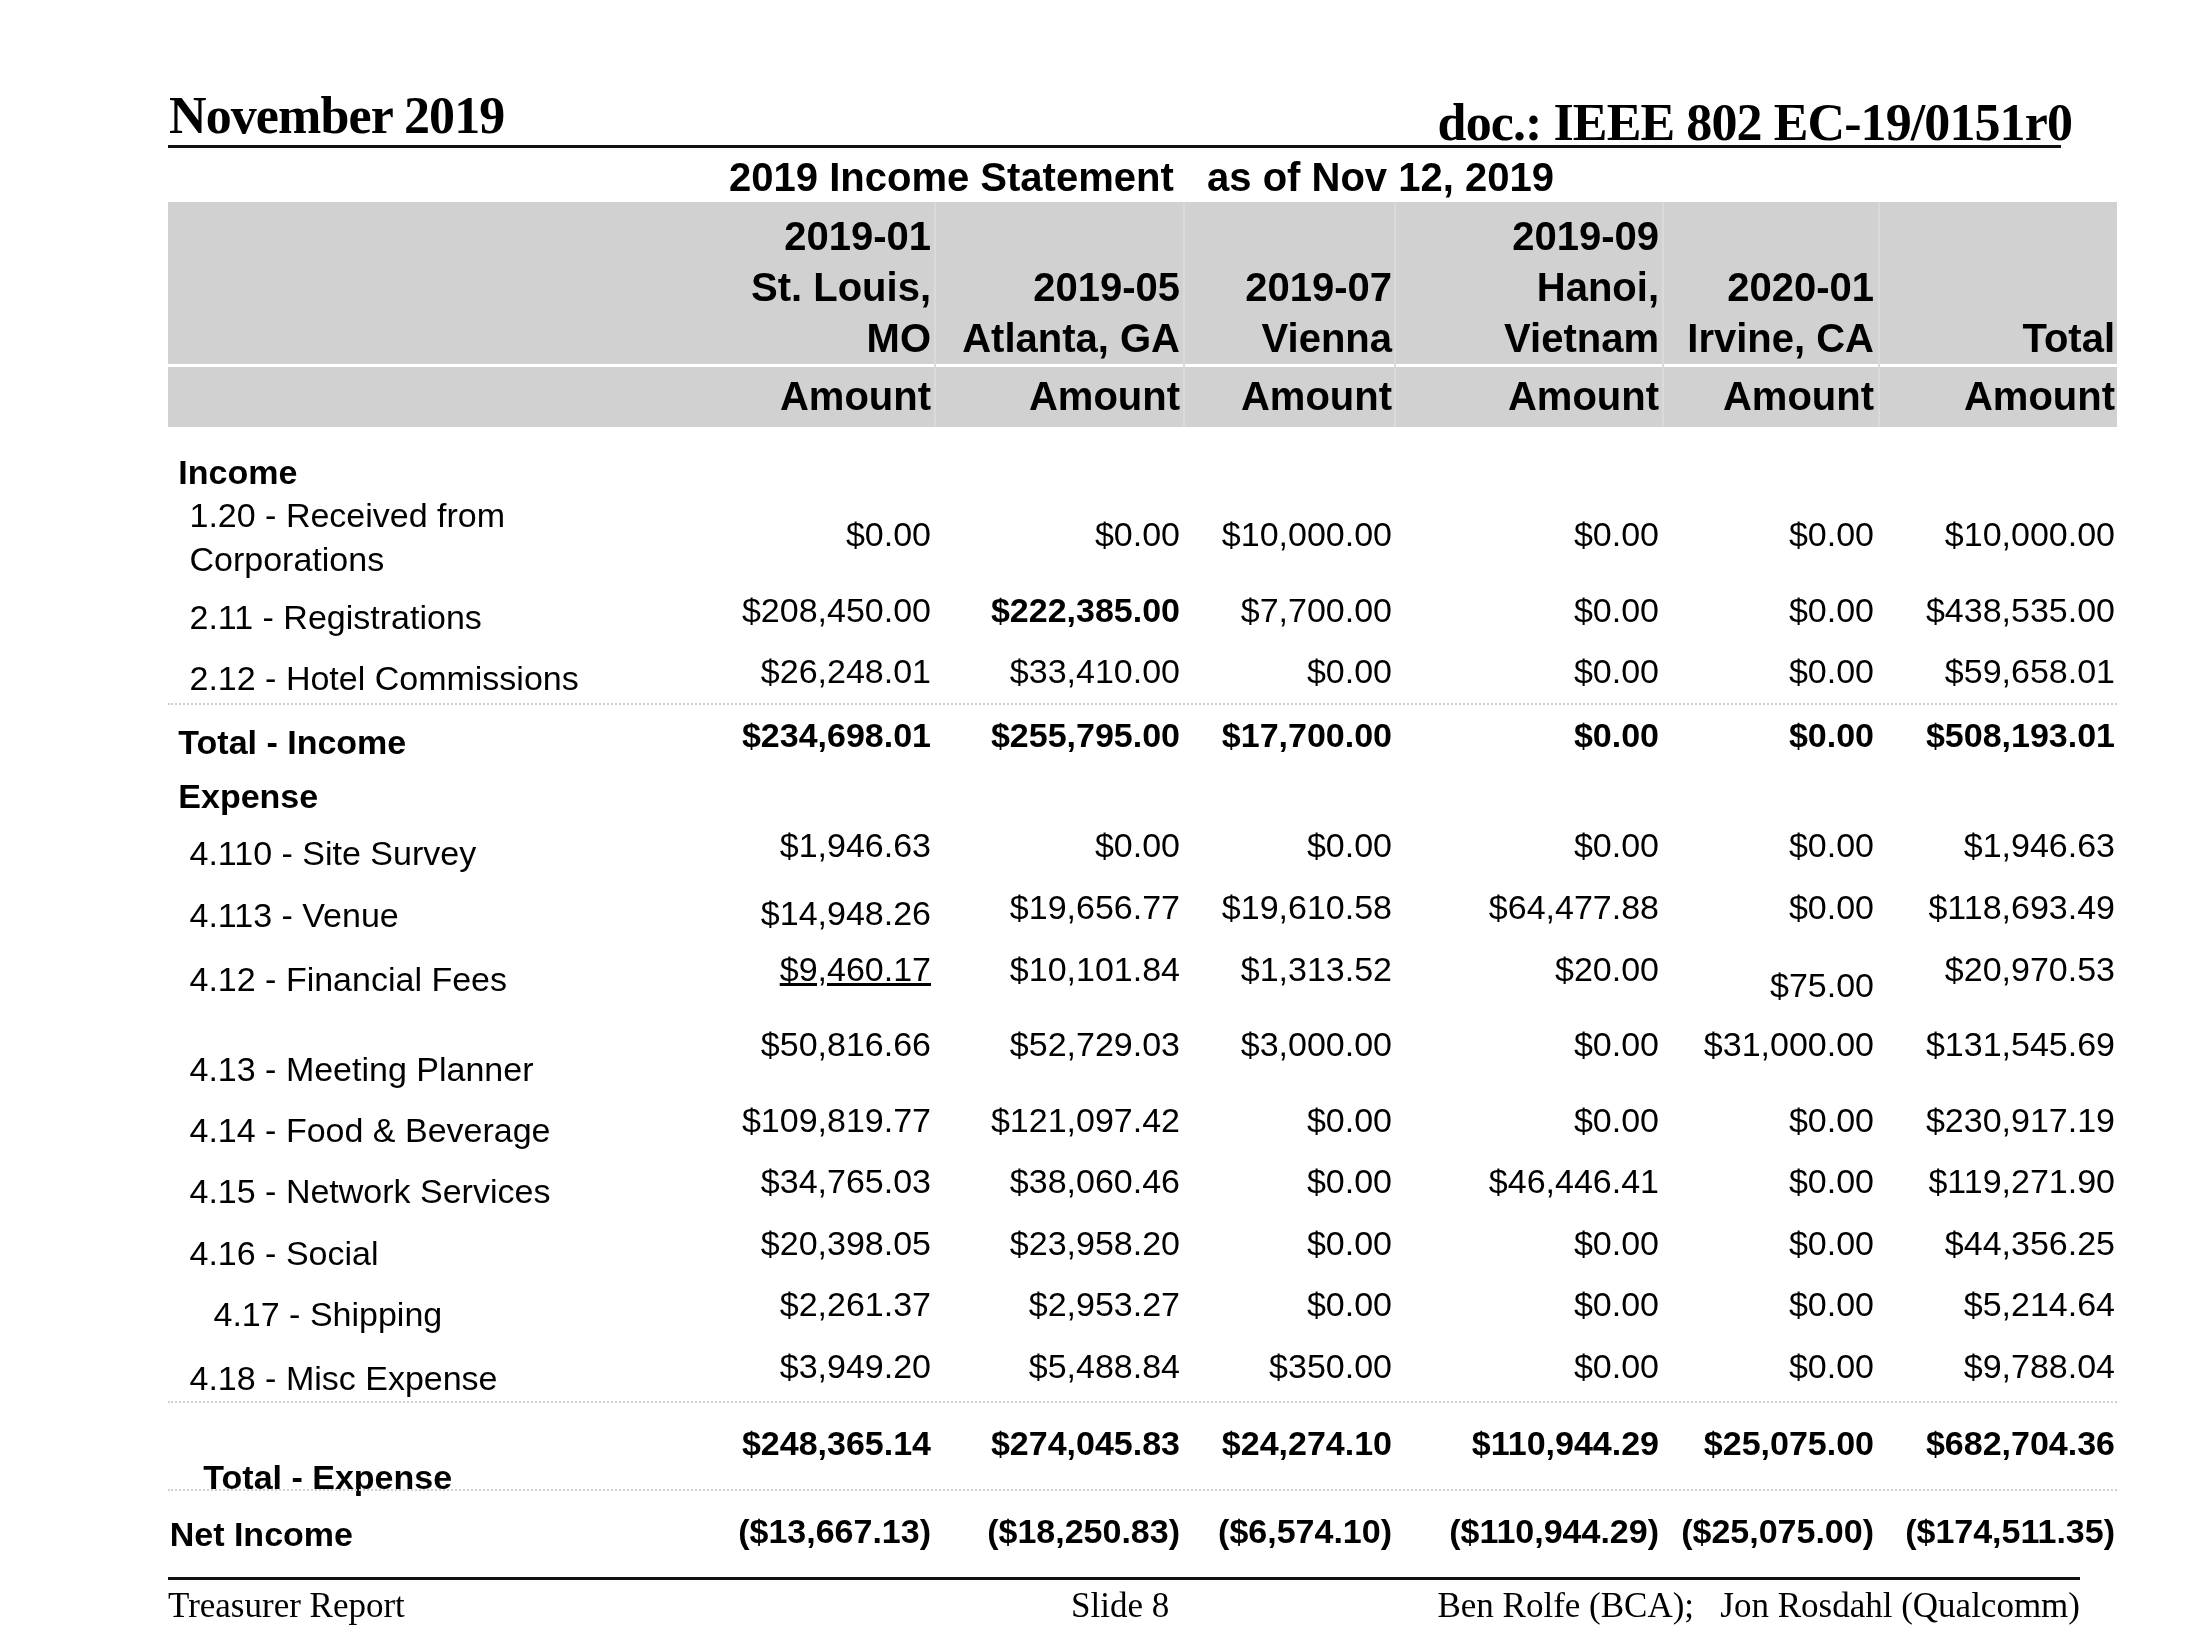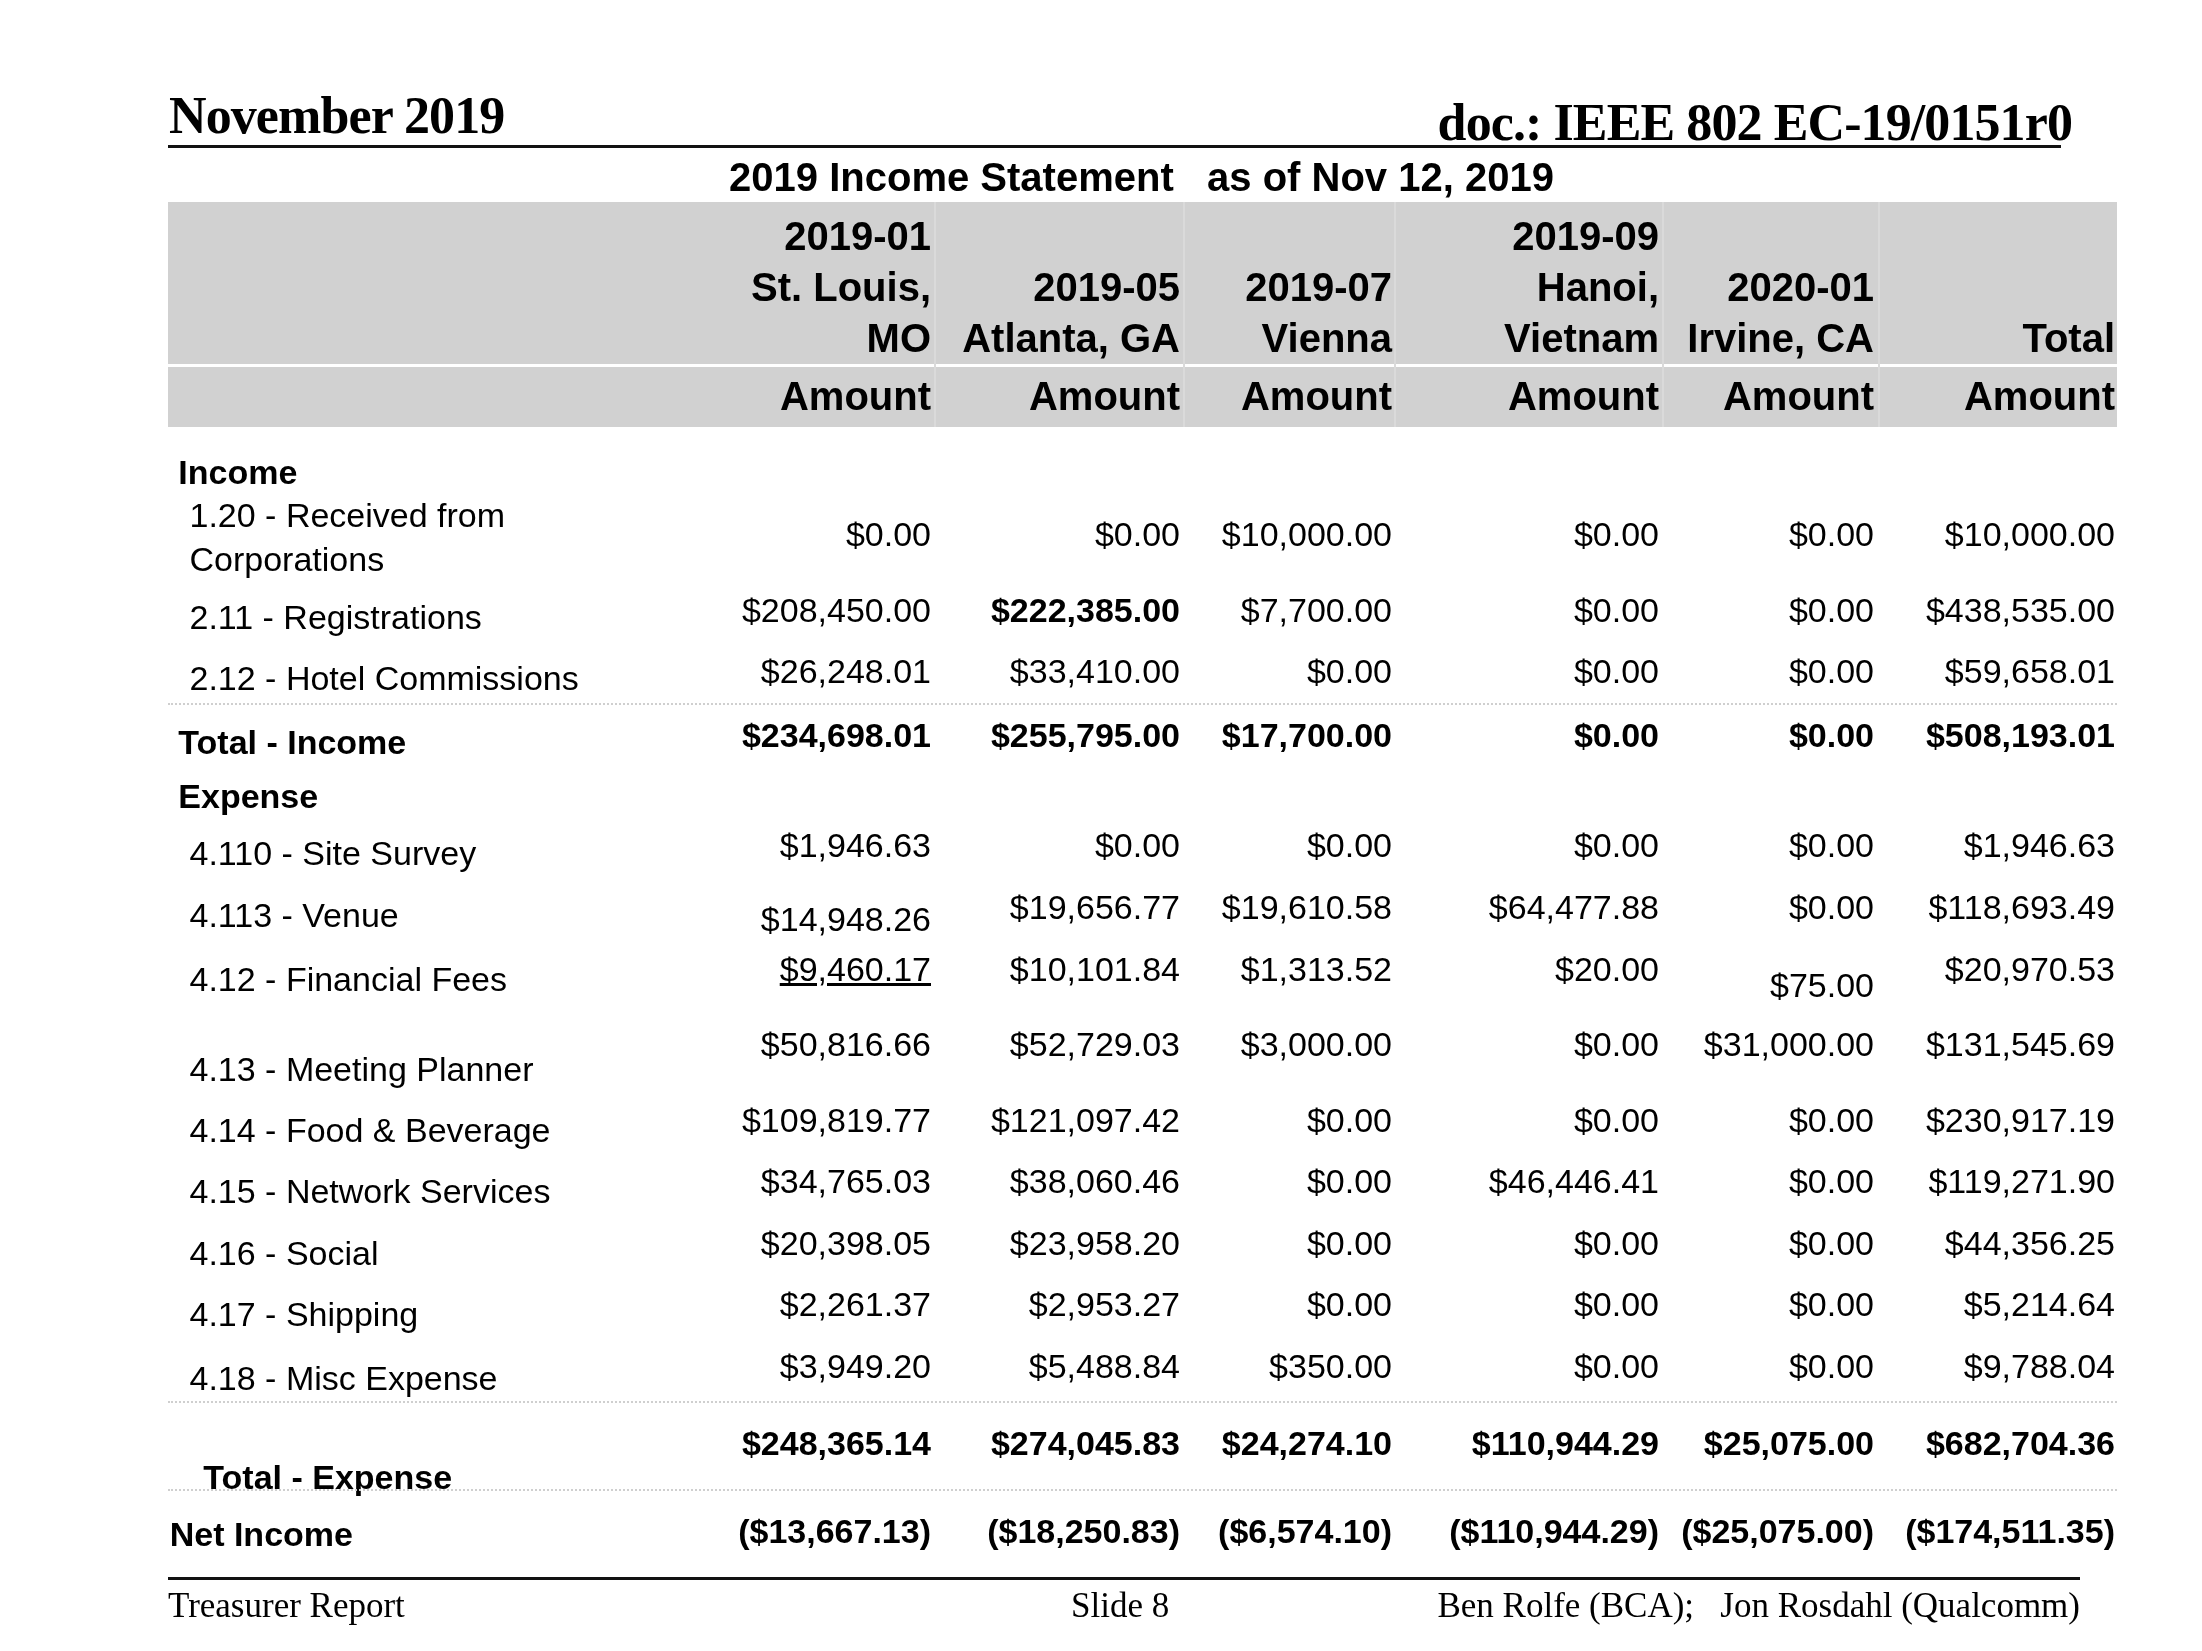--- a/index.html
+++ b/index.html
@@ -157,21 +157,21 @@
         <div class="val" style="left: 728px; width: 284px; top: 0px;">$0.00</div>
         <div class="val" style="left: 940px; width: 284px; top: 0px;">$0.00</div>
         <div class="val" style="left: 1207px; width: 284px; top: 0px;">$0.00</div>
         <div class="val" style="left: 1422px; width: 284px; top: 0px;">$0.00</div>
         <div class="val" style="left: 1663px; width: 284px; top: 0px;">$1,946.63</div>
       </div>
       <div class="row" style="top: 686px;">
         <div class="label" style="top: 5.2px;">
           <div>4.113 - Venue</div>
         </div>
-        <div class="val" style="left: 479px; width: 284px; top: 12px; text-align: right;">$14,948.26</div>
+        <div class="val" style="left: 479px; width: 284px; top: 6px; text-align: right;">$14,948.26</div>
         <div class="val" style="left: 728px; width: 284px; top: 0px;">$19,656.77</div>
         <div class="val" style="left: 940px; width: 284px; top: 0px;">$19,610.58</div>
         <div class="val" style="left: 1207px; width: 284px; top: 0px;">$64,477.88</div>
         <div class="val" style="left: 1422px; width: 284px; top: 0px;">$0.00</div>
         <div class="val" style="left: 1663px; width: 284px; top: 0px;">$118,693.49</div>
       </div>
       <div class="row" style="top: 748px;">
         <div class="label" style="top: 6.9px;">
           <div>4.12 - Financial Fees</div>
         </div>
@@ -220,21 +220,21 @@
           <div>4.16 - Social</div>
         </div>
         <div class="val" style="left: 479px; width: 284px; top: 0px;">$20,398.05</div>
         <div class="val" style="left: 728px; width: 284px; top: 0px;">$23,958.20</div>
         <div class="val" style="left: 940px; width: 284px; top: 0px;">$0.00</div>
         <div class="val" style="left: 1207px; width: 284px; top: 0px;">$0.00</div>
         <div class="val" style="left: 1422px; width: 284px; top: 0px;">$0.00</div>
         <div class="val" style="left: 1663px; width: 284px; top: 0px;">$44,356.25</div>
       </div>
       <div class="row" style="top: 1083px;">
-        <div class="label" style="top: 6.9px;">
+        <div class="label" style="top: 6.9px; margin-left: 24px;">
           <div>4.17 - Shipping</div>
         </div>
         <div class="val" style="left: 479px; width: 284px; top: 0px;">$2,261.37</div>
         <div class="val" style="left: 728px; width: 284px; top: 0px;">$2,953.27</div>
         <div class="val" style="left: 940px; width: 284px; top: 0px;">$0.00</div>
         <div class="val" style="left: 1207px; width: 284px; top: 0px;">$0.00</div>
         <div class="val" style="left: 1422px; width: 284px; top: 0px;">$0.00</div>
         <div class="val" style="left: 1663px; width: 284px; top: 0px;">$5,214.64</div>
       </div>
       <div class="row" style="top: 1145px;">

